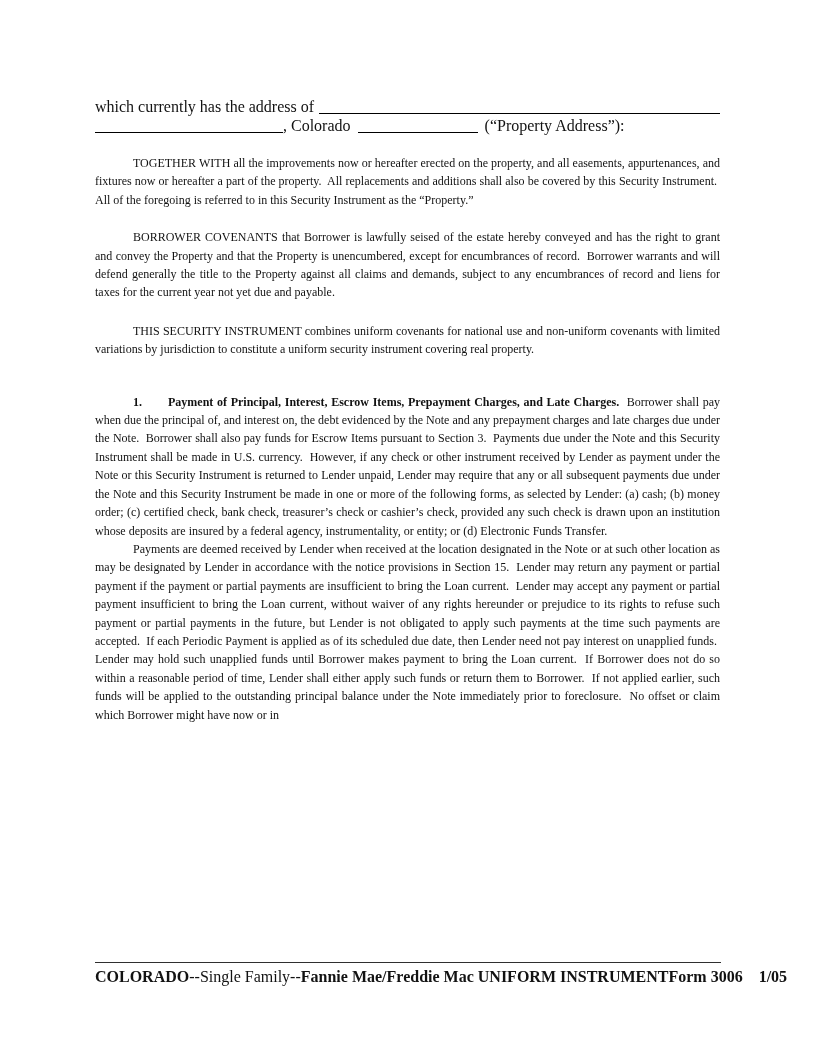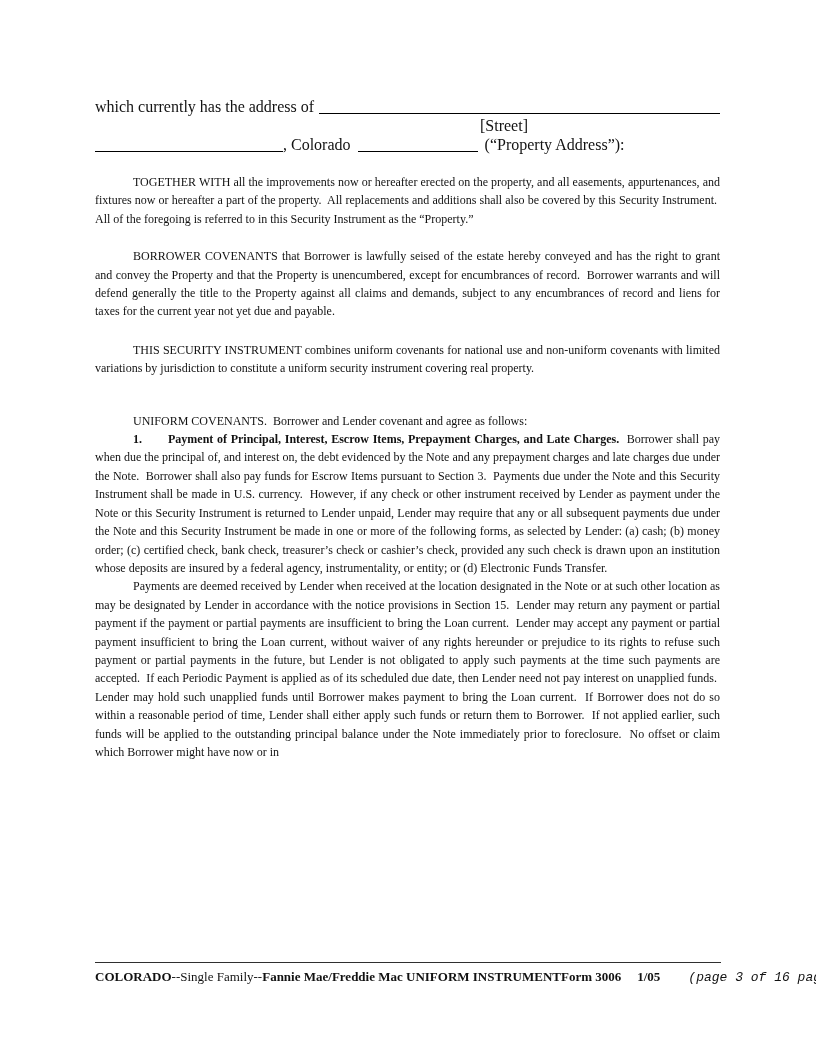--- a/index.html
+++ b/index.html
@@ -53,57 +53,53 @@
     left: 95px; right: 95px;
     top: 962px;
     border-top: 1px solid #2f2f2f;
   }
   .footer {
     position: absolute;
     left: 95px; right: 91px;
     top: 970px;
     display: flex;
     align-items: baseline;
-    font-size: 13px;
+    font-size: 16px;
     line-height: 14px;
     white-space: nowrap;
   }
   .f-form { margin-left: auto; font-weight: bold; }
   .f-rev  { margin-left: 16px; font-weight: bold; }
   .f-page { margin-left: 28px; font-style: italic; font-family: Liberation Mono, monospace; }
 </style>
 </head>
 <body>
 
 <div class="page">
   <div class="content">
 
     <div class="address-block">
       <div class="addr-line flexline">
         <span>which currently has the address of</span>
         <span class="blank grow"></span>
       </div>
-      <div class="addr-line rel">
-        <span class="street-label">[Street]</span>
-      </div>
       <div class="addr-line flexline">
         <span class="blank city-blank"></span>
         <span>, Colorado</span>
         <span class="blank zip-blank"></span>
         <span class="pa-suffix">(“Property Address”):</span>
       </div>
     </div>
 
     <p class="para mb19">TOGETHER WITH all the improvements now or hereafter erected on the property, and all easements, appurtenances, and fixtures now or hereafter a part of the property.&nbsp; All replacements and additions shall also be covered by this Security Instrument.&nbsp; All of the foregoing is referred to in this Security Instrument as the “Property.”</p>
 
     <p class="para mb20">BORROWER COVENANTS that Borrower is lawfully seised of the estate hereby conveyed and has the right to grant and convey the Property and that the Property is unencumbered, except for encumbrances of record.&nbsp; Borrower warrants and will defend generally the title to the Property against all claims and demands, subject to any encumbrances of record and liens for taxes for the current year not yet due and payable.</p>
 
     <p class="para mb18">THIS SECURITY INSTRUMENT combines uniform covenants for national use and non-uniform covenants with limited variations by jurisdiction to constitute a uniform security instrument covering real property.</p>
 
-    <p class="para">UNIFORM COVENANTS.&nbsp; Borrower and Lender covenant and agree as follows:</p>
 
     <p class="para"><span class="bold">1.</span><span class="tabspace"></span><span class="bold">Payment of Principal, Interest, Escrow Items, Prepayment Charges, and Late Charges.</span><span>&nbsp; Borrower shall pay when due the principal of, and interest on, the debt evidenced by the Note and any prepayment charges and late charges due under the Note.&nbsp; Borrower shall also pay funds for Escrow Items pursuant to Section 3.&nbsp; Payments due under the Note and this Security Instrument shall be made in U.S. currency.&nbsp; However, if any check or other instrument received by Lender as payment under the Note or this Security Instrument is returned to Lender unpaid, Lender may require that any or all subsequent payments due under the Note and this Security Instrument be made in one or more of the following forms, as selected by Lender: (a) cash; (b) money order; (c) certified check, bank check, treasurer’s check or cashier’s check, provided any such check is drawn upon an institution whose deposits are insured by a federal agency, instrumentality, or entity; or (d) Electronic Funds Transfer.</span></p>
 
     <p class="para">Payments are deemed received by Lender when received at the location designated in the Note or at such other location as may be designated by Lender in accordance with the notice provisions in Section 15.&nbsp; Lender may return any payment or partial payment if the payment or partial payments are insufficient to bring the Loan current.&nbsp; Lender may accept any payment or partial payment insufficient to bring the Loan current, without waiver of any rights hereunder or prejudice to its rights to refuse such payment or partial payments in the future, but Lender is not obligated to apply such payments at the time such payments are accepted.&nbsp; If each Periodic Payment is applied as of its scheduled due date, then Lender need not pay interest on unapplied funds.&nbsp; Lender may hold such unapplied funds until Borrower makes payment to bring the Loan current.&nbsp; If Borrower does not do so within a reasonable period of time, Lender shall either apply such funds or return them to Borrower.&nbsp; If not applied earlier, such funds will be applied to the outstanding principal balance under the Note immediately prior to foreclosure.&nbsp; No offset or claim which Borrower might have now or in</p>
 
   </div>
 
   <div class="footer-rule"></div>
   <div class="footer">
     <span><span class="bold">COLORADO</span><span>--Single Family--</span><span class="bold">Fannie Mae/Freddie Mac UNIFORM INSTRUMENT</span></span>

